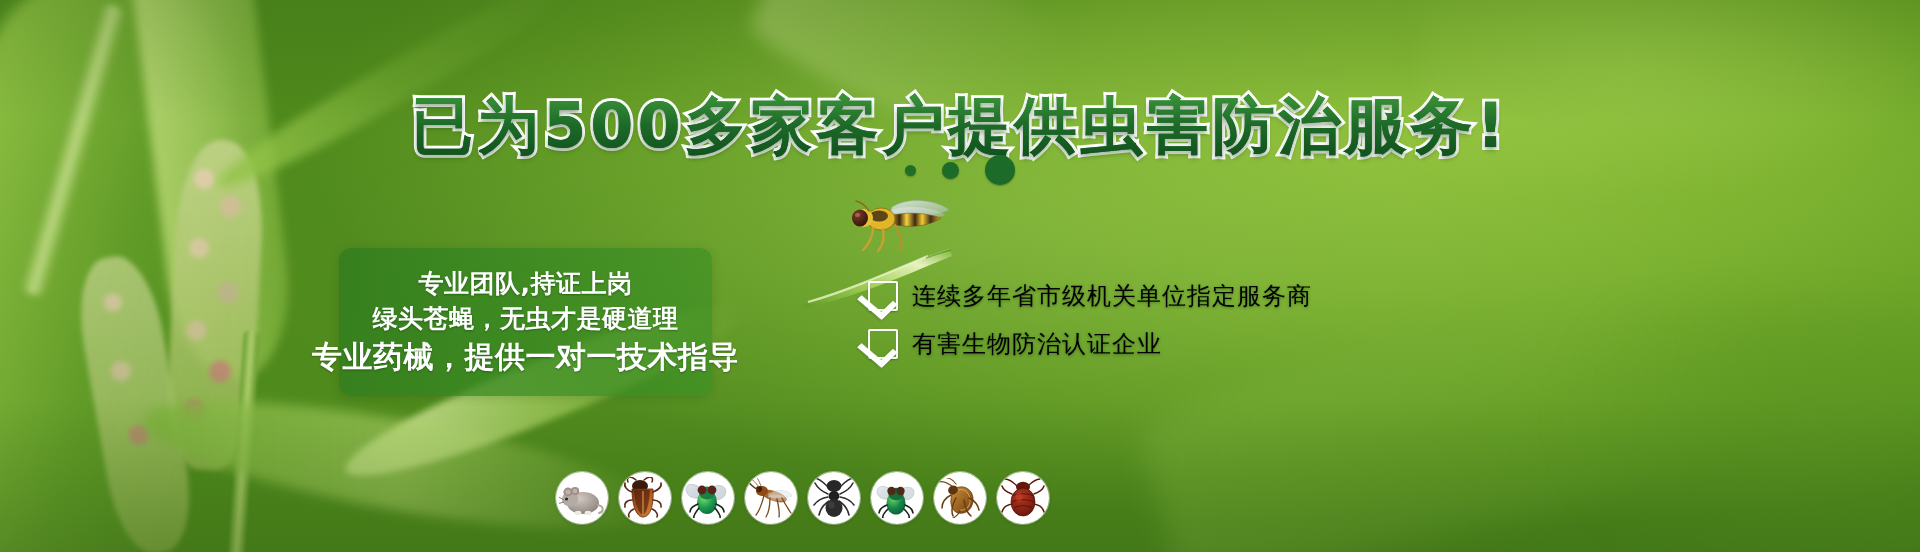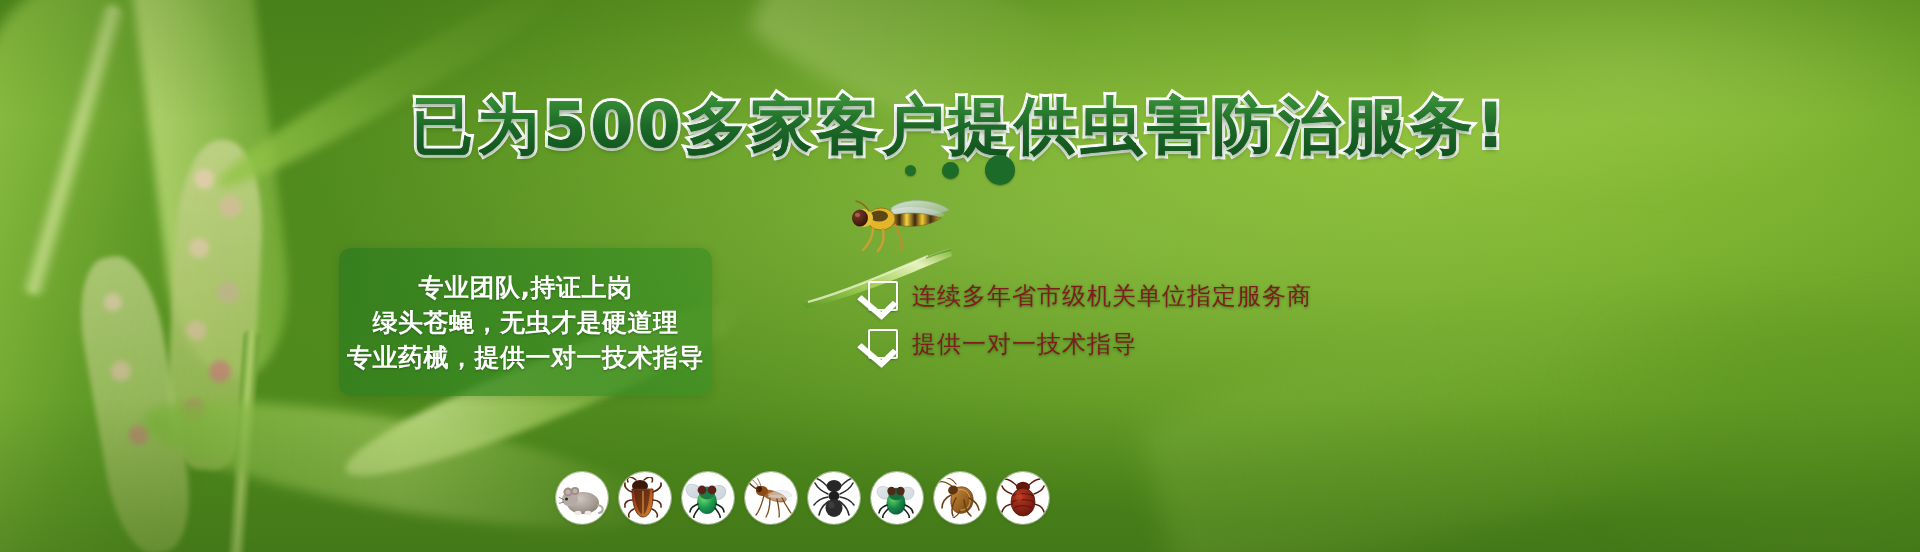--- a/index.html
+++ b/index.html
@@ -72,38 +72,38 @@
     gap:2px;
     border-radius:24px;
   }
   #panel .ln{
     color:#ffffff;font-weight:bold;white-space:nowrap;
     text-shadow:0 1px 2px rgba(15,55,10,.45);
     font-family:"DejaVu Sans","Liberation Sans",sans-serif;
   }
   #panel .ln1{font-size:25px;letter-spacing:.5px;}
   #panel .ln2{font-size:25px;letter-spacing:.5px;}
-  #panel .ln3{font-size:25px;letter-spacing:.5px;text-align:right;}
+  #panel .ln3{font-size:30px;letter-spacing:.5px;text-align:right;}
   
   #checks{position:absolute;left:868px;top:272px;width:560px;}
   #checks .row{display:flex;align-items:center;height:48px;}
   #checks .box{
     width:26px;height:26px;border:2.5px solid #ffffff;border-radius:2px;
     position:relative;flex:0 0 auto;margin-right:14px;
     box-shadow:0 1px 2px rgba(15,55,10,.35);
   }
   #checks .box::after{
     content:"";position:absolute;left:3px;top:1px;width:26px;height:16px;
     border-right:6px solid #fff;border-bottom:6px solid #fff;
     transform:rotate(40deg) skewX(-6deg);
     transform-origin:left top;
     filter:drop-shadow(0 1px 1px rgba(15,55,10,.35));
   }
   #checks .txt{
-    color:#7f1d1d;font-size:24px;letter-spacing:1px;white-space:nowrap;
+    color:#000000;font-size:24px;letter-spacing:1px;white-space:nowrap;
     text-shadow:0 1px 3px rgba(15,55,10,.5);
     font-family:"DejaVu Sans","Liberation Sans",sans-serif;
   }
   
   #pests{
     position:absolute;left:556px;top:472px;
     display:flex;align-items:center;gap:11px;
   }
   #pests .circ{
     width:52px;height:52px;border-radius:50%;
@@ -258,21 +258,21 @@
     </div>
   </div>
 
   <div id="checks">
     <div class="row">
       <span class="box"></span>
       <span class="txt">连续多年省市级机关单位指定服务商</span>
     </div>
     <div class="row">
       <span class="box"></span>
-      <span class="txt">提供一对一技术指导</span>
+      <span class="txt">有害生物防治认证企业</span>
     </div>
   </div>
 
   <div id="pests">
 
     <div class="circ">
       <svg width="46" height="40" viewBox="0 0 46 40">
         <defs>
             <radialGradient id="mg" cx=".4" cy=".3" r=".85">
           <stop offset="0" stop-color="#cfc8c0"></stop>

